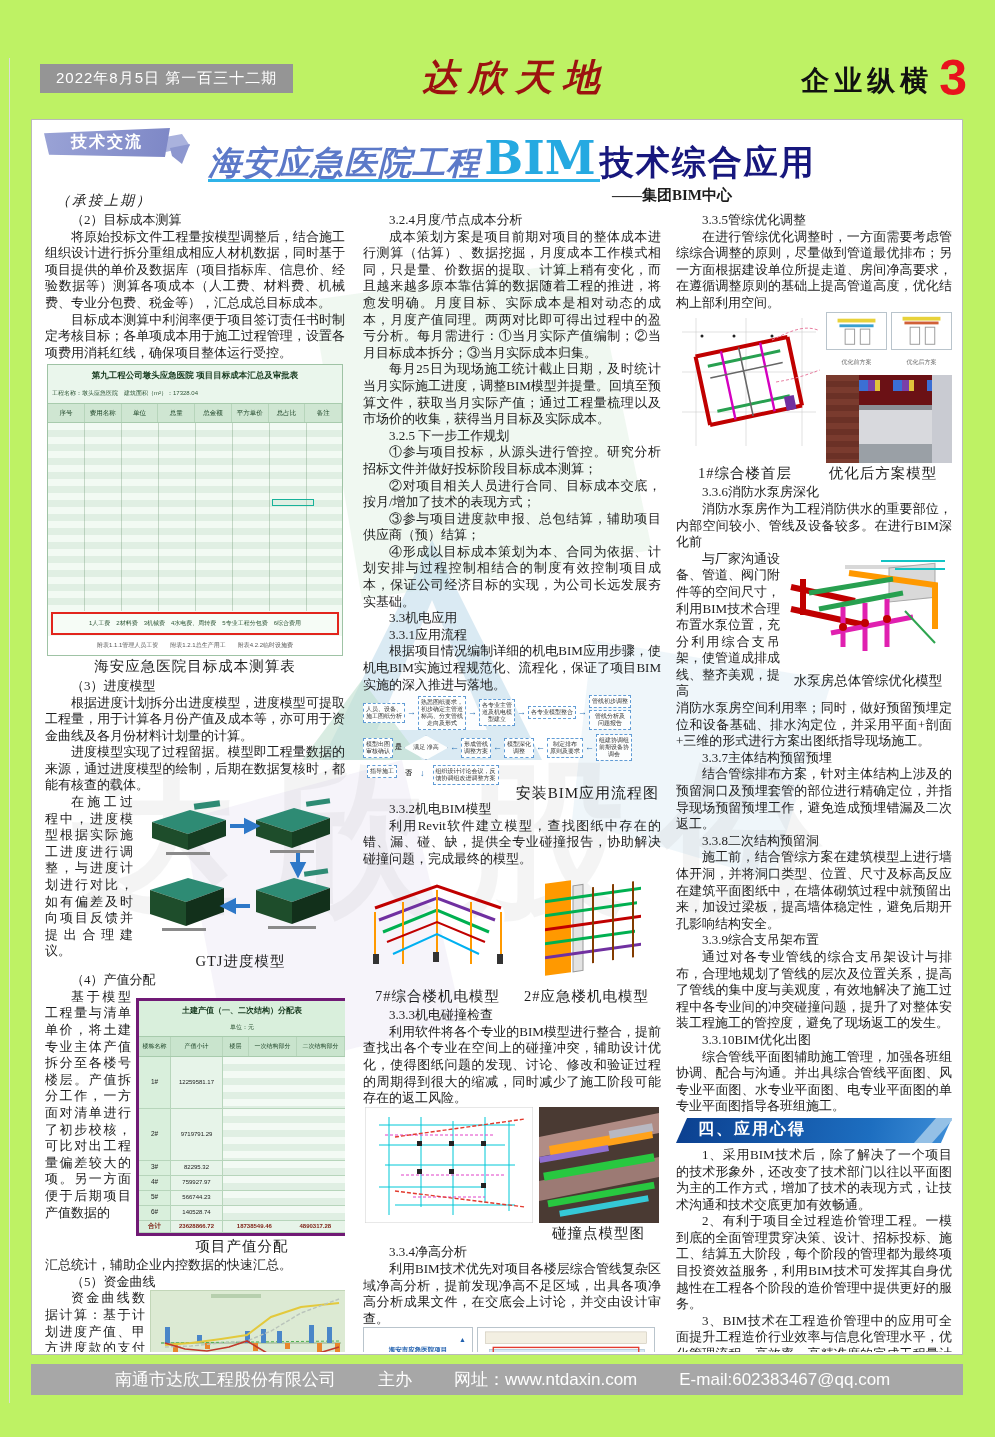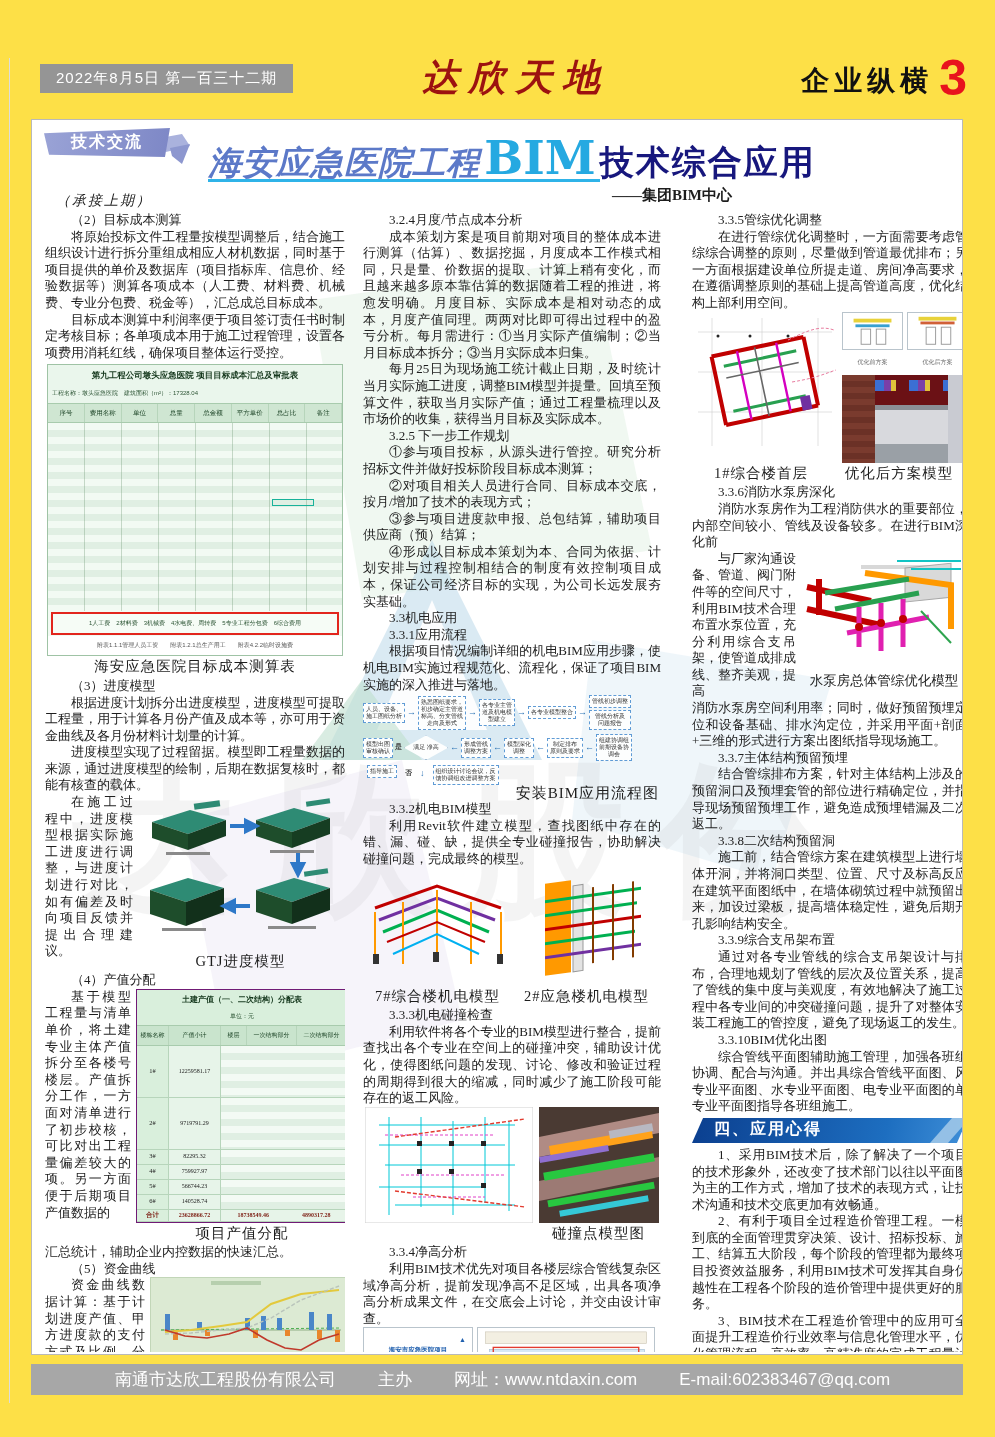--- a/index.html
+++ b/index.html
@@ -1,18 +1,18 @@
 <!DOCTYPE html>
 <html><head>
 <meta charset="utf-8">
 <style>
   * { box-sizing: border-box; margin: 0; padding: 0; }
   html,body { background:#ffffff; }
   body { font-family:"Liberation Serif","DejaVu Serif",serif; color:#1d1d1d; }
-  .page { position:relative; width:995px; height:1437px; background:#fde047; overflow:hidden; }
+  .page { position:relative; width:995px; height:1437px; background:#bef264; overflow:hidden; }
   .fold-line { position:absolute; left:9px; top:58px; width:1px; height:1345px; background:#dcdcdc; }
 
   
   .date-box { position:absolute; left:40px; top:64px; background:#959595; color:#fff;
     font-family:"Liberation Sans",sans-serif; font-size:15px; padding:5px 16px; letter-spacing:1px; }
   .paper-title { position:absolute; left:0; right:0; top:53px; text-align:center;
     font-family:"DejaVu Serif",serif; font-size:37px; font-weight:bold; font-style:italic;
     color:#9c1210; letter-spacing:10px;margin-left:36px; }
   .sec-wrap { position:absolute; right:28px; top:56px; display:flex; align-items:flex-end; }
   .section-label { font-size:28px; font-weight:bold; letter-spacing:5px; color:#111; line-height:1; padding-bottom:6px; }
@@ -42,21 +42,21 @@
         color:#5c79c8; letter-spacing:1px; }
   .tbim { font-family:"DejaVu Serif",serif; font-size:46px; font-weight:bold; color:#25a9e1; padding:0 4px; }
   .t2 { font-size:34px; font-weight:bold; color:#17177d; letter-spacing:2px; }
   .byline { position:absolute; left:580px; top:66px; font-size:15px; font-weight:bold; z-index:2; }
 
   
   .cols { position:absolute; left:0; top:88px; width:932px; height:1140px; z-index:1; }
   .col { position:absolute; top:4px; font-size:13px; line-height:16.6px; text-align:justify; overflow:hidden; height:1140px; }
   .col-l { left:13px;  width:300px; }
   .col-m { left:331px; width:298px; }
-  .col-r { left:644px; width:276px;margin-left:16px; }
+  .col-r { left:644px; width:276px; }
   .col p { text-indent:2em; }
   .col .hd { text-indent:2em; }
   .cap { text-align:center; text-indent:0 !important; font-size:14.5px; letter-spacing:1px; padding:2px 0 3px; }
   .wrap-row { display:flex; gap:5px; align-items:flex-start; }
   .wrap-row .narrow { flex:0 0 auto; }
   .fig { position:relative; }
 
   
   .tblwrap { border:1px solid #9fc3a5; background:#f2faf3; margin:3px 2px 0; font-family:"Liberation Sans",sans-serif; }
   .tbl-title { font-size:8.5px; font-weight:bold; text-align:center; color:#15381d; padding:2px 0 1px; background:#eaf6ec; }
@@ -66,21 +66,21 @@
   .tbl-body { height:188px; position:relative;
     background:
       repeating-linear-gradient(90deg, transparent 0 36px, rgba(110,150,115,.35) 36px 37px),
       repeating-linear-gradient(180deg, #f2faf3 0 7px, #e0efe3 7px 14px); }
   .tbl-sel { position:absolute; right:28px; top:76px; width:42px; height:7px; border:1.5px solid #18b29a; }
   .tbl-redbar { margin:1px 3px; border:2px solid #e2251d; background:#f6fcf6; font-size:6px; color:#2d5535;
     text-align:center; padding:1px 0; white-space:nowrap; overflow:hidden; }
   .tbl-subtabs { font-size:6px; color:#555; text-align:center; padding:1px 0 2px; background:#fff; }
 
   
-  .otbl { border:1px solid #701a75; background:#d9efdc; font-family:Liberation Serif, serif; width:212px; }
+  .otbl { border:3px solid #701a75; background:#d9efdc; font-family:Liberation Sans, sans-serif; width:212px;margin-top:9px; }
   .otbl-title { font-size:8px; font-weight:bold; text-align:center; color:#15381d; padding:2px 2px 0; }
   .otbl-unit { font-size:6px; text-align:center; color:#2d5535; }
   .otbl-head { display:flex; background:#c9e4cd; border-top:1px solid #a8cbad; border-bottom:1px solid #a8cbad; }
   .otbl-head span { font-size:6px; text-align:center; color:#143c1e; border-right:1px solid #b7d5bb; padding:1px 0; }
   .oc1{flex:0 0 32px}.oc2{flex:0 0 52px}.oc3{flex:0 0 26px}.oc4{flex:1}.oc5{flex:1}
   .orow { display:flex; border-bottom:1px solid #b7d5bb; }
   .orow .nm { flex:0 0 32px; font-size:6.5px; display:flex; align-items:center; justify-content:center; color:#222; border-right:1px solid #b7d5bb; background:#d9efdc; }
   .orow .st { flex:0 0 52px; font-size:6px; display:flex; align-items:center; justify-content:center; color:#222; border-right:1px solid #b7d5bb; background:#e7f4e9; }
   .orow .fl { flex:1; background:repeating-linear-gradient(180deg,#f3faf4 0 7px,#e0efe3 7px 14px),
               repeating-linear-gradient(90deg, transparent 0 40px, rgba(110,150,115,.3) 40px 41px); }

